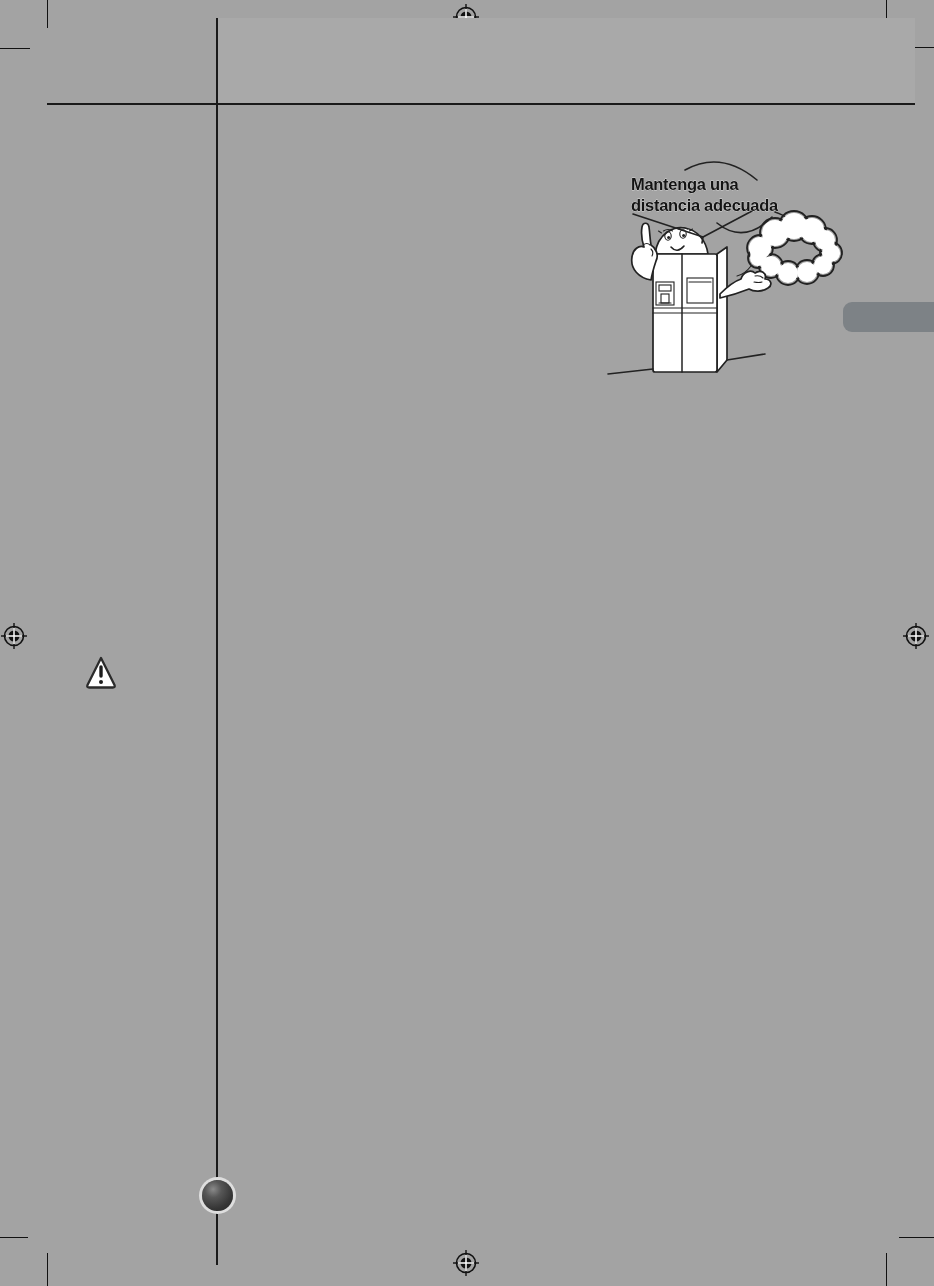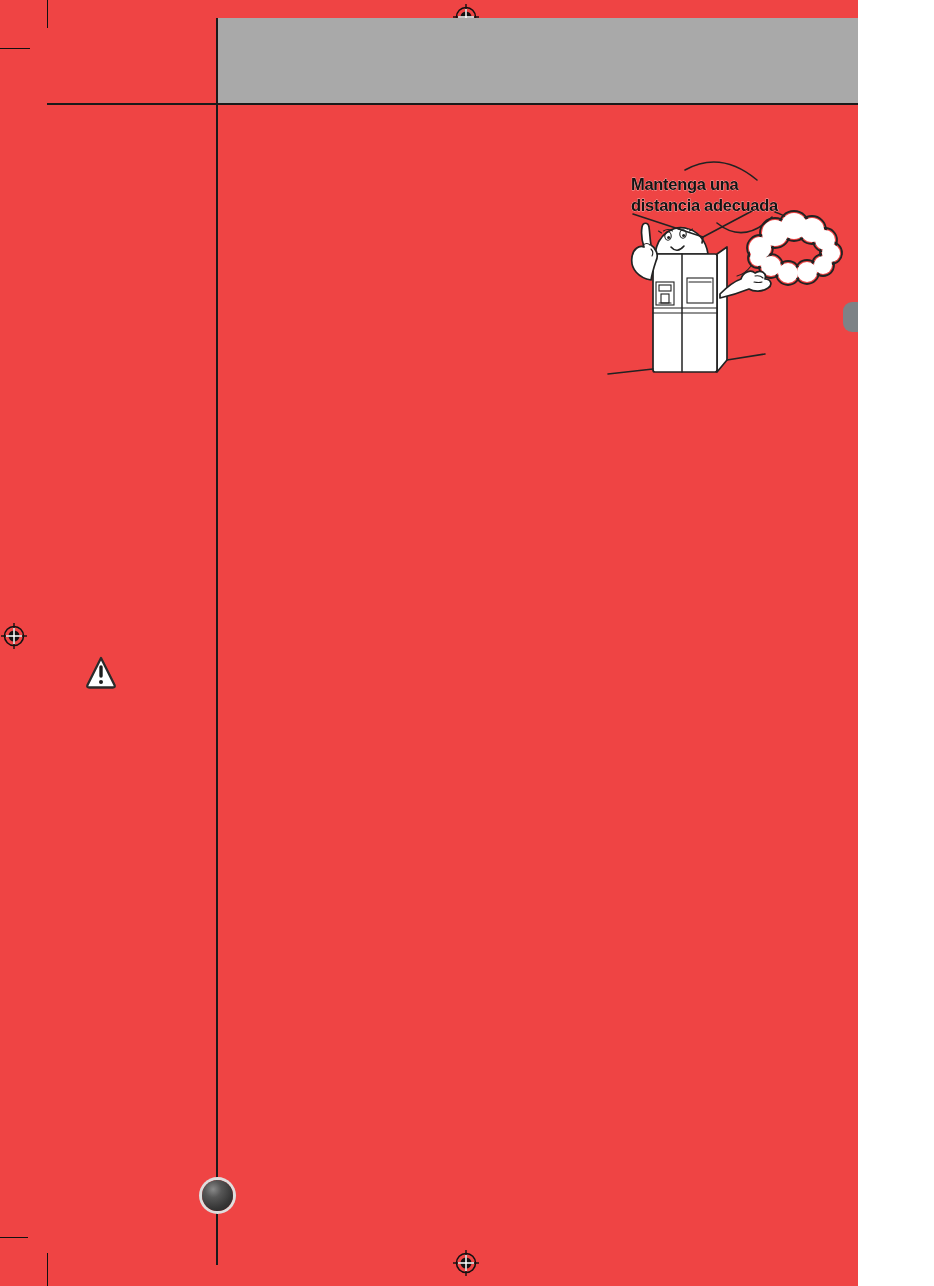--- a/index.html
+++ b/index.html
@@ -1,16 +1,16 @@
 <!DOCTYPE html>
 <html><head>
 <meta charset="utf-8">
 <style>
   html,body{margin:0;padding:0;background:#fff;}
-  .page{position:relative;width:858px;height:1286px;background:#ef4444;overflow:hidden;
+  .page{position:relative;width:934px;height:1286px;background:#a3a3a3;overflow:hidden;
         font-family:"Liberation Sans", sans-serif;}
 
   
   .crop{position:absolute;background:#111;}
   .crop.v{width:1.5px;}
   .crop.h{height:1.5px;}
 
   .regmark{position:absolute;width:26px;height:26px;}
   .regmark .arm{stroke:#111;stroke-width:1.4;}
   .regmark .ring{fill:none;stroke:#111;stroke-width:1.6;}

